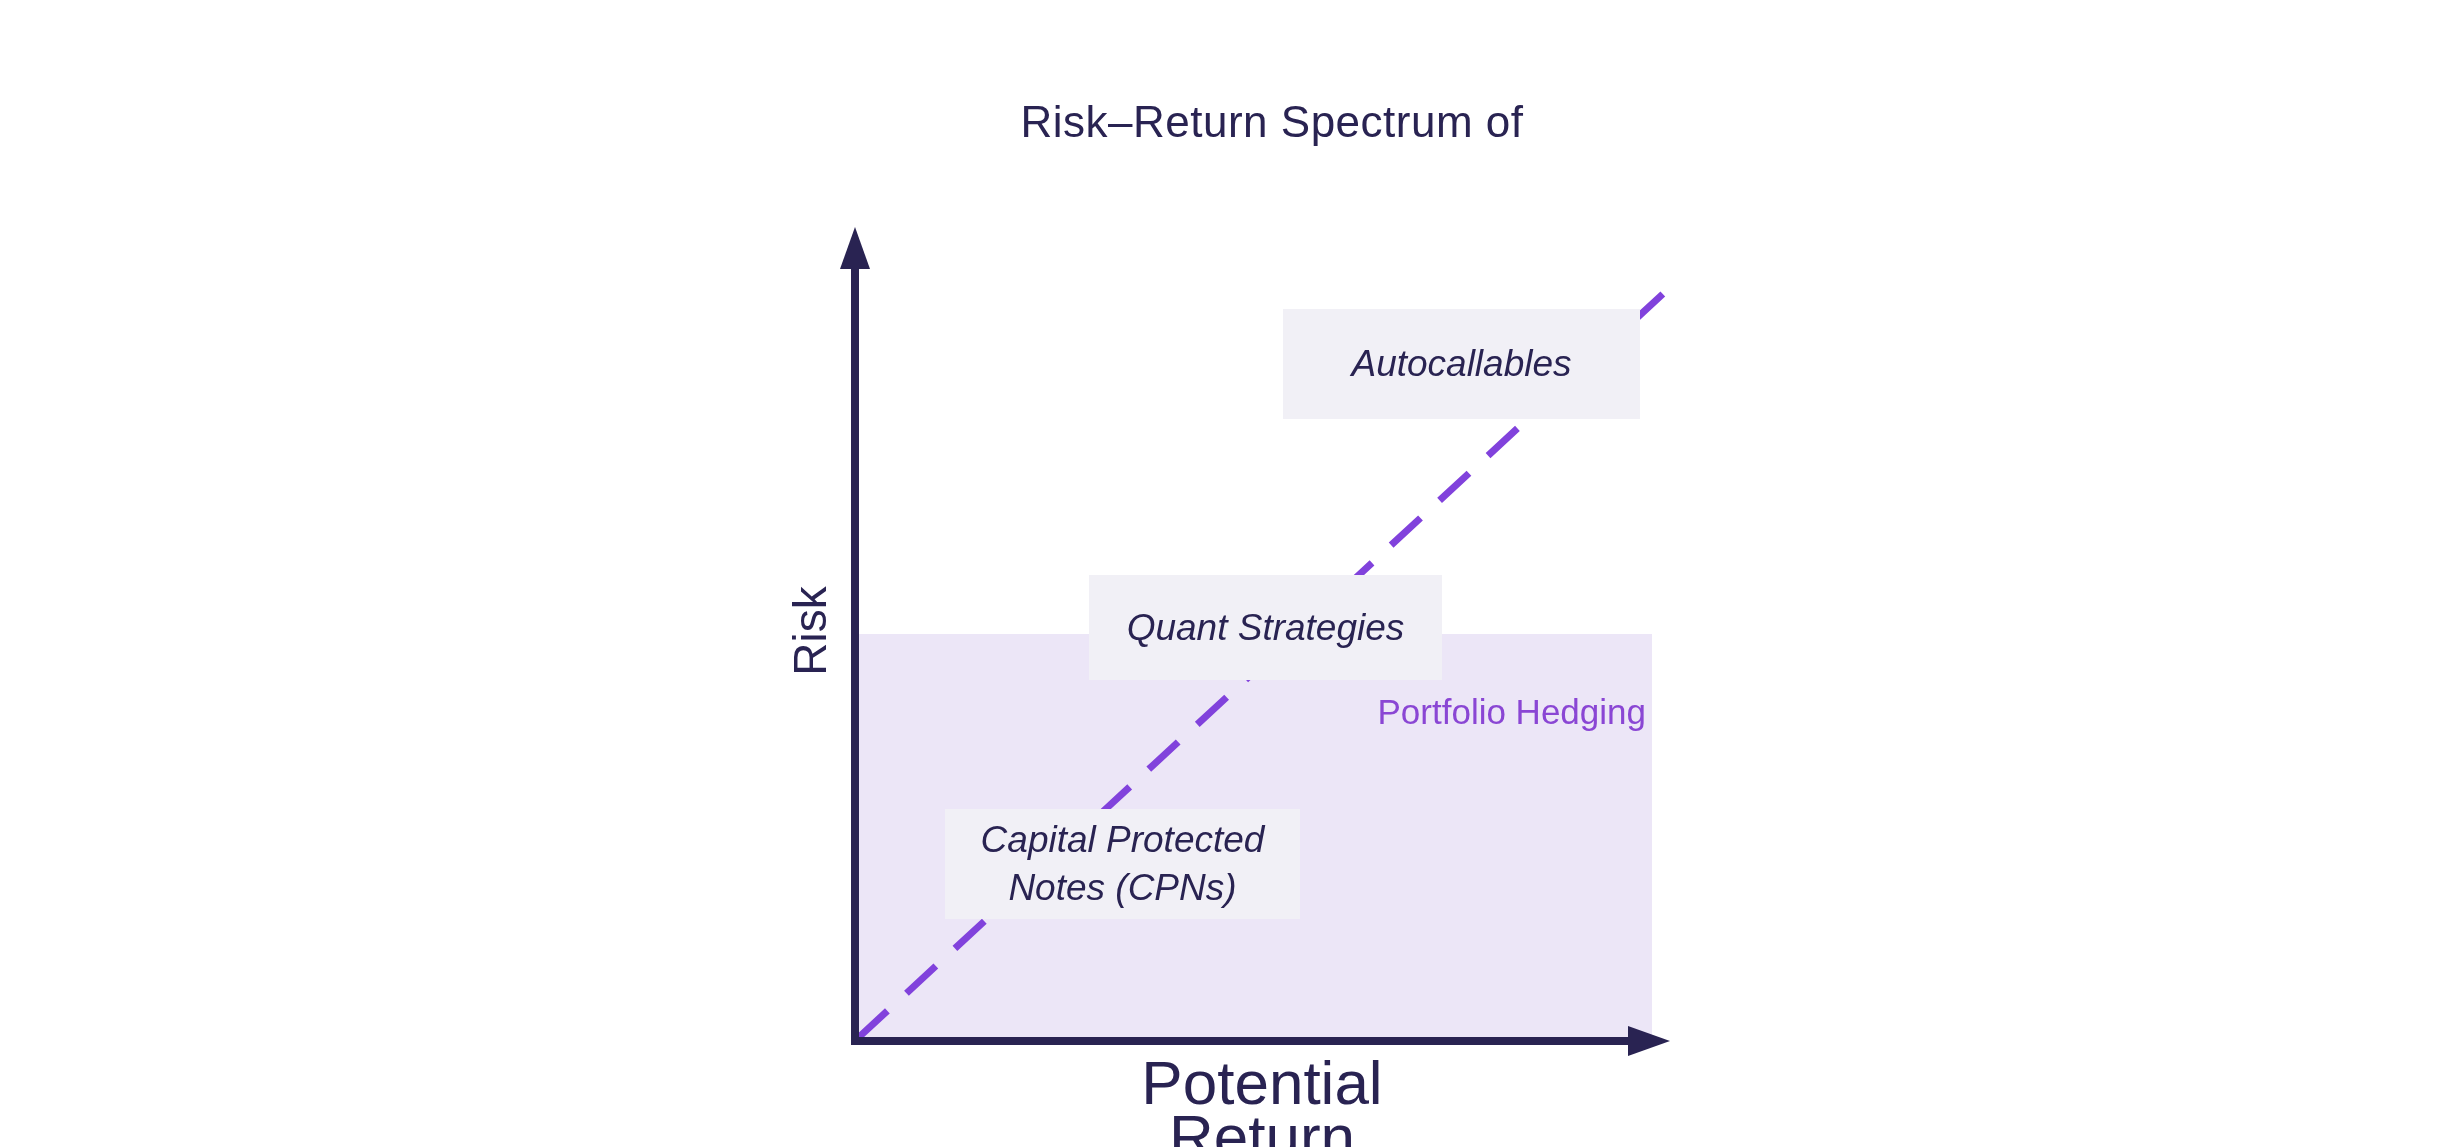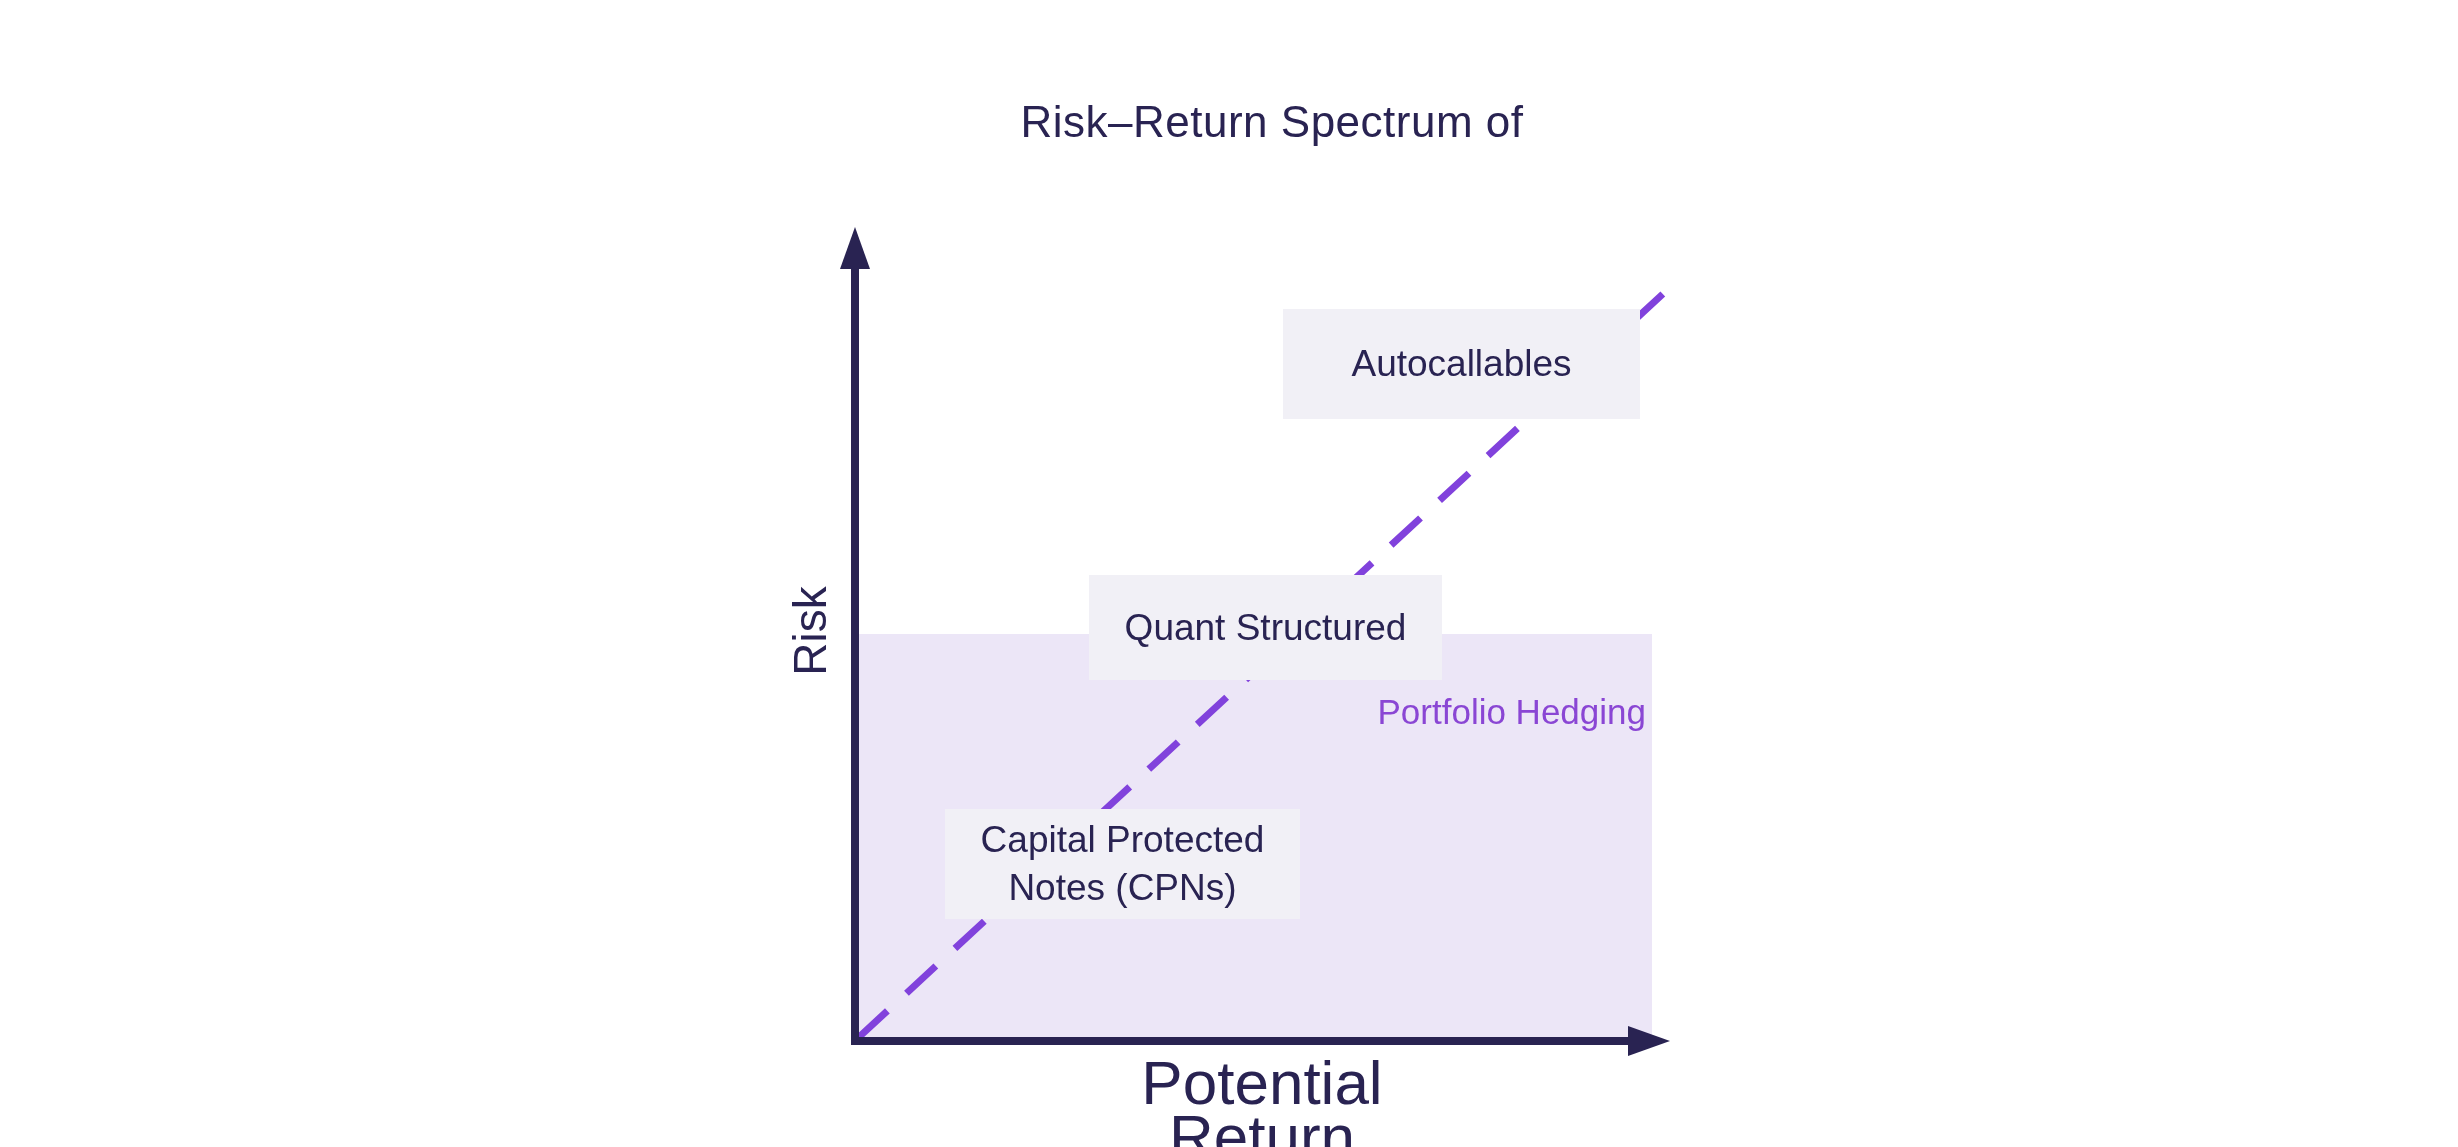--- a/index.html
+++ b/index.html
@@ -29,21 +29,21 @@
     letter-spacing:0.5px;
   }
   .node{
     position:absolute;
     background:var(--box-fill);
     display:flex;align-items:center;justify-content:center;
     text-align:center;
     font-size:37px;line-height:48px;
     color:var(--navy);
   }
-  .node-label{white-space:pre-line;}
+  .node-label{white-space:pre-line;font-style:italic;}
   .node-cpn{left:945px;top:787px;width:355px;height:110px;}
   .node-quant{left:1089px;top:553px;width:353px;height:105px;}
   .node-auto{left:1283px;top:287px;width:357px;height:110px;}
   .y-axis-label{
     position:absolute;left:710px;top:585px;width:200px;height:48px;
     text-align:center;font-size:46px;line-height:48px;
     transform:rotate(-90deg);
     color:var(--navy);
   }
   .x-axis-label{
@@ -83,19 +83,19 @@
   <div class="y-axis-label">Risk</div>
   <div class="x-axis-label">Potential Return</div>
 
   <div class="region-label">Portfolio Hedging</div>
 
   <div class="node node-cpn">
     <span class="node-label">Capital Protected
 Notes (CPNs)</span>
   </div>
   <div class="node node-quant">
-    <span class="node-label">Quant Structured</span>
+    <span class="node-label">Quant Strategies</span>
   </div>
   <div class="node node-auto">
     <span class="node-label">Autocallables</span>
   </div>
 
 </div>
 
 </body></html>

